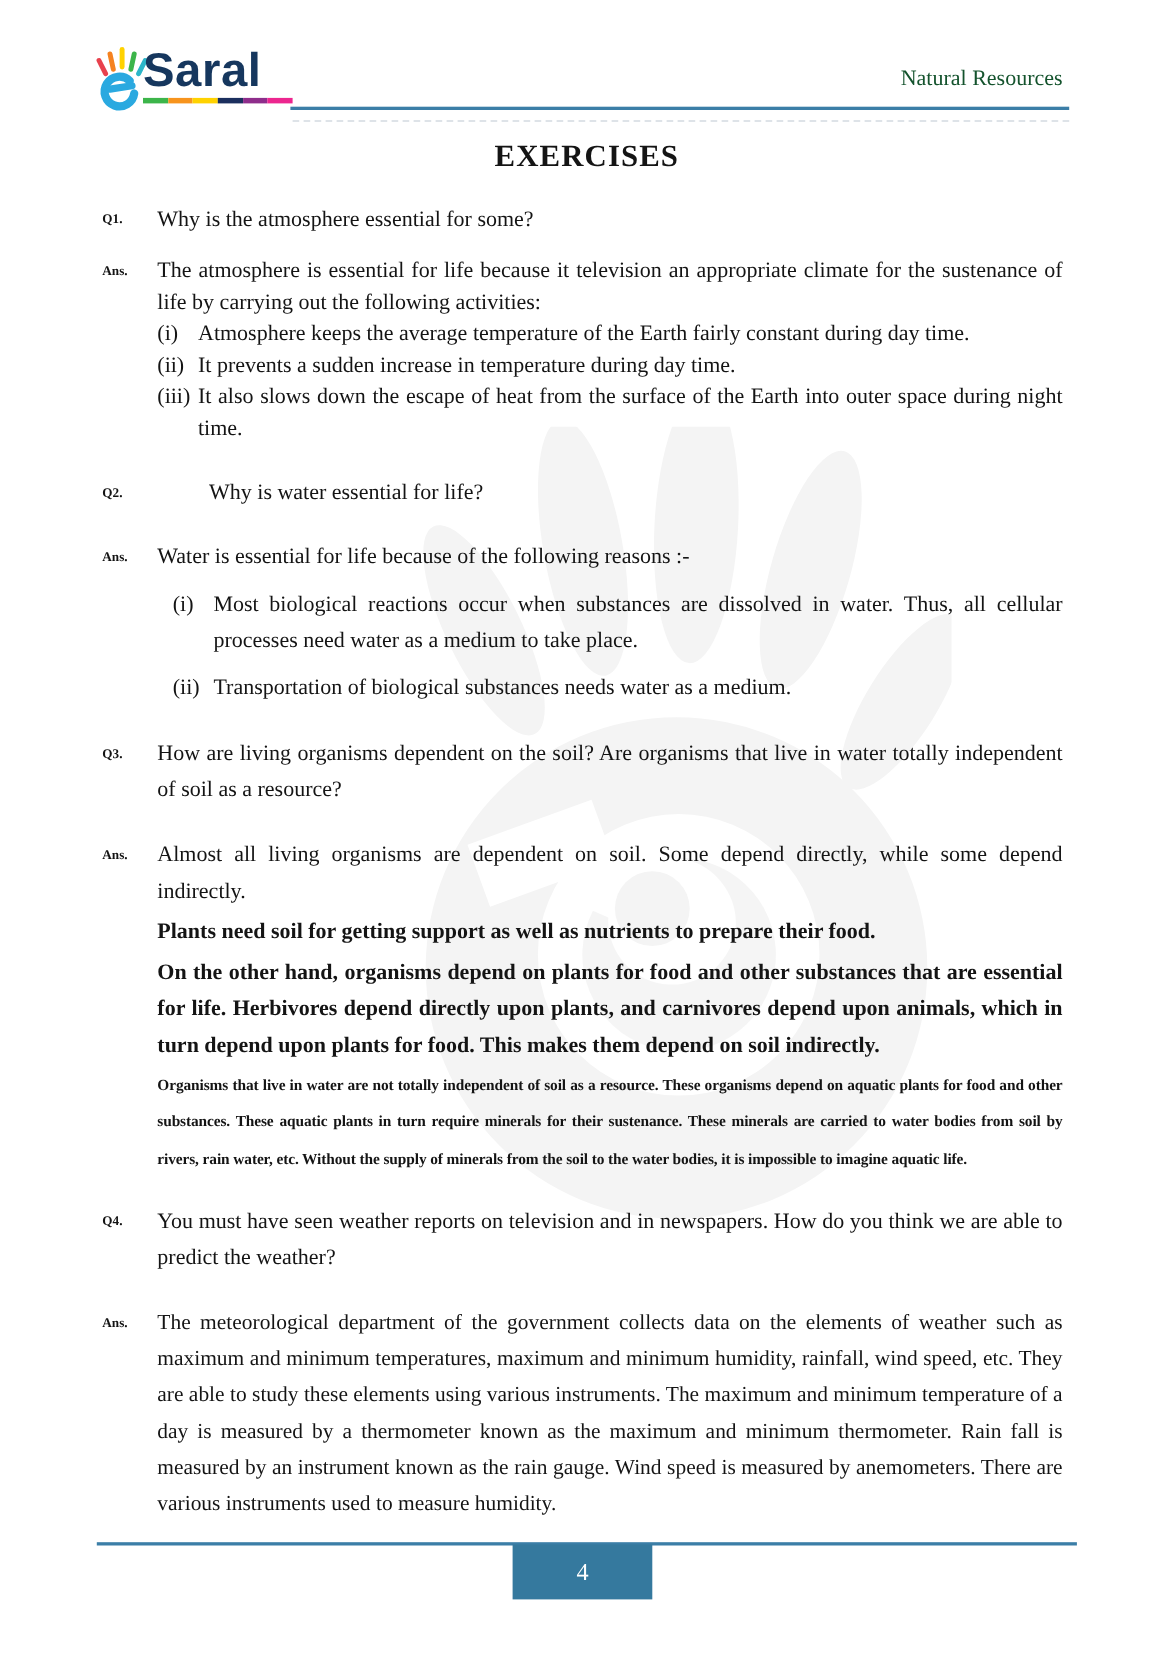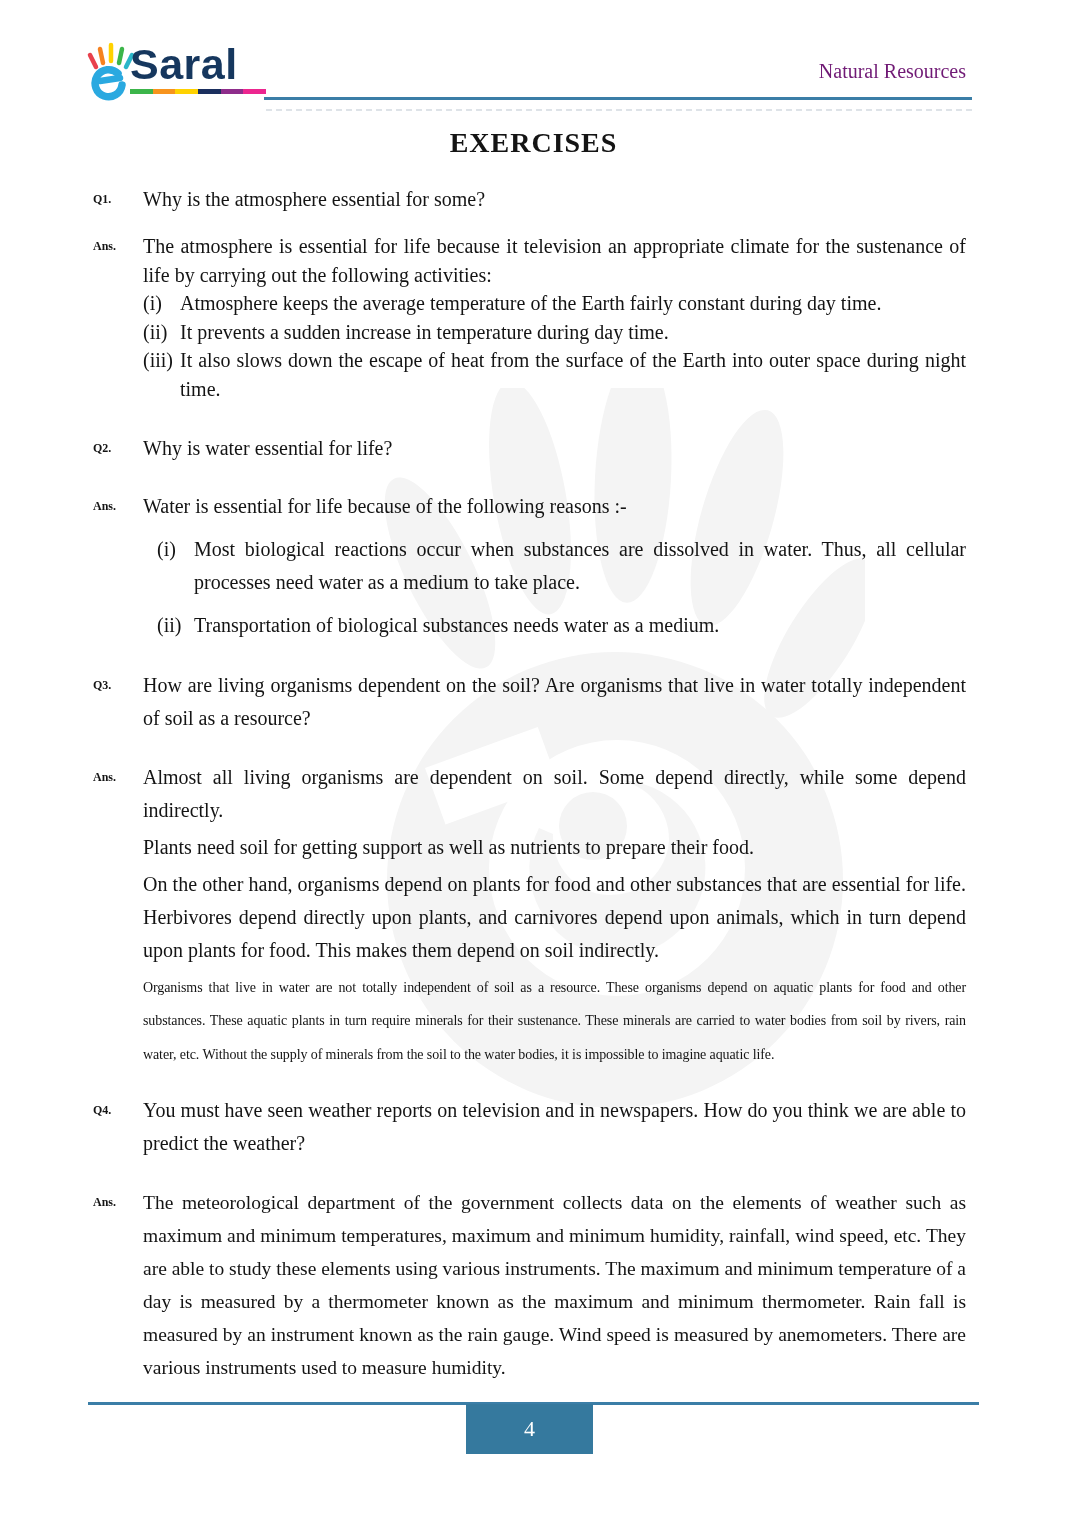--- a/index.html
+++ b/index.html
@@ -20,21 +20,21 @@
   .logo-word-wrap{position:relative;margin-left:-6px;}
   .logo-word{
     font-family:"Liberation Sans", sans-serif;
     font-weight:bold;font-size:43px;line-height:48px;
     color:#16375e;letter-spacing:0.5px;
   }
   .logo-underline{display:flex;height:5px;width:136px;margin-top:1px;}
   .logo-underline span{flex:1;height:100%;}
   .chapter{
     position:absolute;top:60px;right:101px;
-    font-size:20px;color:#701a75;
+    font-size:20px;color:#14532d;
   }
   .header-rule{position:absolute;left:264px;top:97px;width:708px;height:3px;background:#3b7ea7;}
   .header-rule-ghost{position:absolute;left:266px;top:109px;width:706px;border-top:2px dashed rgba(22,55,94,0.14);}
   
   .page-title{
     position:absolute;left:0;top:127px;width:100%;
     text-align:center;font-size:28px;font-weight:bold;letter-spacing:1px;
     z-index:2;
   }
   
@@ -45,23 +45,23 @@
   .bodytxt{flex:1;font-size:20px;line-height:33px;text-align:justify;}
   .bodytxt p{margin:0;}
   .a1 .lab, .a1 .bodytxt{line-height:28.5px;}
   .li{display:flex;}
   .li .mk{flex:none;width:37px;}
   .li .lt{flex:1;text-align:justify;}
   .a2-items{margin-left:14px;}
   .a2-items .li{margin-top:10px;}
   .a2-items .li:first-child{margin-top:12px;}
   .para{margin:0;}
-  .para + .para{margin-top:4px;}
+  .para + .para{margin-top:4px;font-weight:bold;}
   .tight{font-size:14px;letter-spacing:-0.1px;line-height:33.5px;}
-  .mt-q2{margin-top:29px;}
+  .mt-q2{margin-top:29px;gap:47px;}
   .mt-a2{margin-top:27px;}
   .mt-q3{margin-top:27px;}
   .mt-a3{margin-top:26px;}
   .mt-q4{margin-top:23px;}
   .mt-a4{margin-top:26px;}
   .mt-a1{margin-top:16px;}
   
   .footer-rule{position:absolute;left:88px;top:1402px;width:891px;height:3px;background:#3b7ea7;z-index:3;}
   .page-badge{
     position:absolute;left:466px;top:1404px;width:127px;height:50px;

